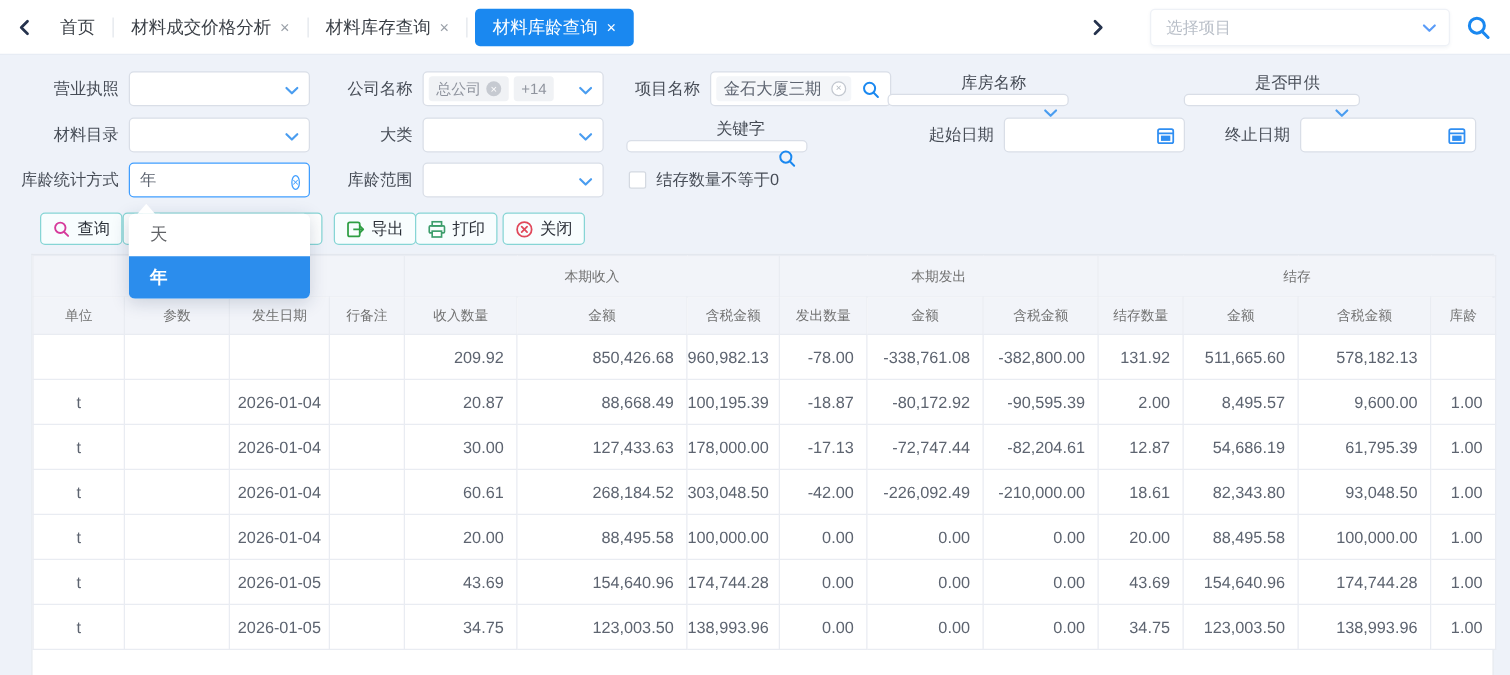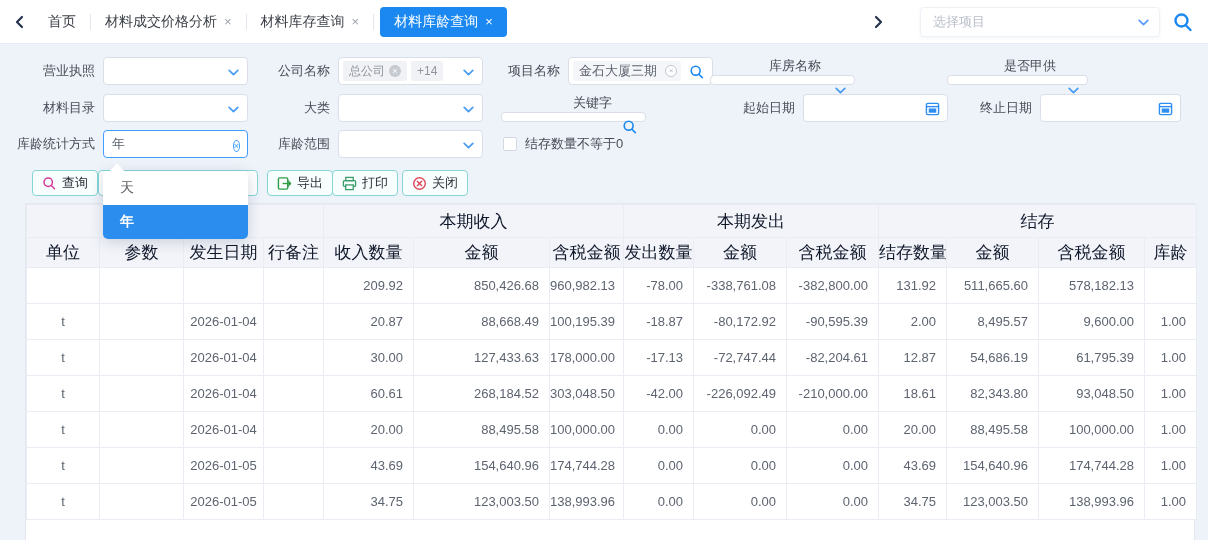--- a/index.html
+++ b/index.html
@@ -51,21 +51,21 @@
   .popup { position:absolute; left:103px; top:171px; width:145px; background:#fff; border-radius:5px; box-shadow:0 3px 14px rgba(30,50,90,.18); z-index:30; overflow:hidden; }
   .popup::before { content:""; position:absolute; left:13px; top:-5px; width:10px; height:10px; background:#fff; transform:rotate(45deg); }
   .popup .opt { height:34px; display:flex; align-items:center; padding:0 17px; color:#606266; cursor:pointer; font-size:14px; }
   .popup .opt.selected { background:#2b8ded; color:#fff; font-weight:bold; }
   .caret-holder { position:absolute; left:110px; top:163px; width:0; height:0; border-left:7px solid transparent; border-right:7px solid transparent; border-bottom:8px solid #fff; z-index:31; }
 
   
   .grid-wrap { position:absolute; left:25px; top:203px; width:1170px; height:337px; background:#fff; border:1px solid #e3e7ee; border-bottom:none; }
   table { border-collapse:collapse; table-layout:fixed; width:1170px; }
   th,td { border:1px solid #e9ecf2; overflow:hidden; white-space:nowrap; font-weight:normal; }
-  thead th { background:#f2f4f9; color:#0f172a; font-size:17px; }
+  thead th { background:#f2f4f9; color:#737373; font-size:11px; }
   tr.grp th { height:33px; }
   tr.cols th { height:30px; }
   tbody td { height:36px; color:#5d6470; font-size:13px; background:#fff; }
   td.c { text-align:center; }
   td.r { text-align:right; padding-right:10px; }
 </style>
 </head>
 <body>
 
 <div id="app">

